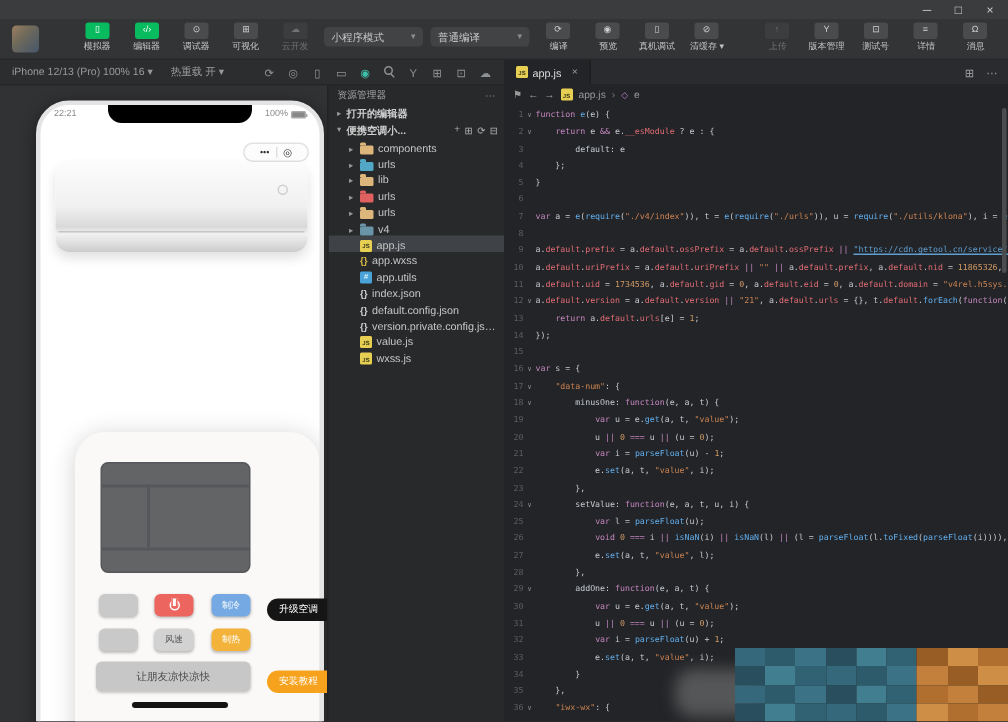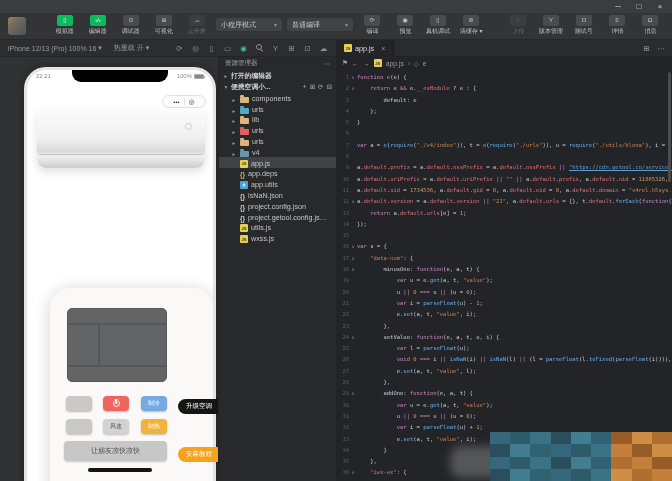--- a/index.html
+++ b/index.html
@@ -316,46 +316,46 @@
               <span>v4</span>
             </div>
             <div class="trow sel">
               <span class="chev"></span>
               <span class="jsicon">JS</span>
               <span>app.js</span>
             </div>
             <div class="trow">
               <span class="chev"></span>
               <span class="br" style="color: rgb(216, 185, 69);">{}</span>
-              <span>app.deps</span>
+              <span>app.wxss</span>
             </div>
             <div class="trow">
               <span class="chev"></span>
               <span class="wxicon">#</span>
               <span>app.utils</span>
             </div>
             <div class="trow">
               <span class="chev"></span>
               <span class="br" style="color: rgb(207, 207, 207);">{}</span>
-              <span>isNaN.json</span>
+              <span>index.json</span>
             </div>
             <div class="trow">
               <span class="chev"></span>
               <span class="br" style="color: rgb(207, 207, 207);">{}</span>
-              <span>project.config.json</span>
+              <span>default.config.json</span>
             </div>
             <div class="trow">
               <span class="chev"></span>
               <span class="br" style="color: rgb(207, 207, 207);">{}</span>
-              <span>project.getool.config.js…</span>
+              <span>version.private.config.js…</span>
             </div>
             <div class="trow">
               <span class="chev"></span>
               <span class="jsicon">JS</span>
-              <span>utils.js</span>
+              <span>value.js</span>
             </div>
             <div class="trow">
               <span class="chev"></span>
               <span class="jsicon">JS</span>
               <span>wxss.js</span>
             </div>
           </div>
       </div>
     </div>
   </div>

